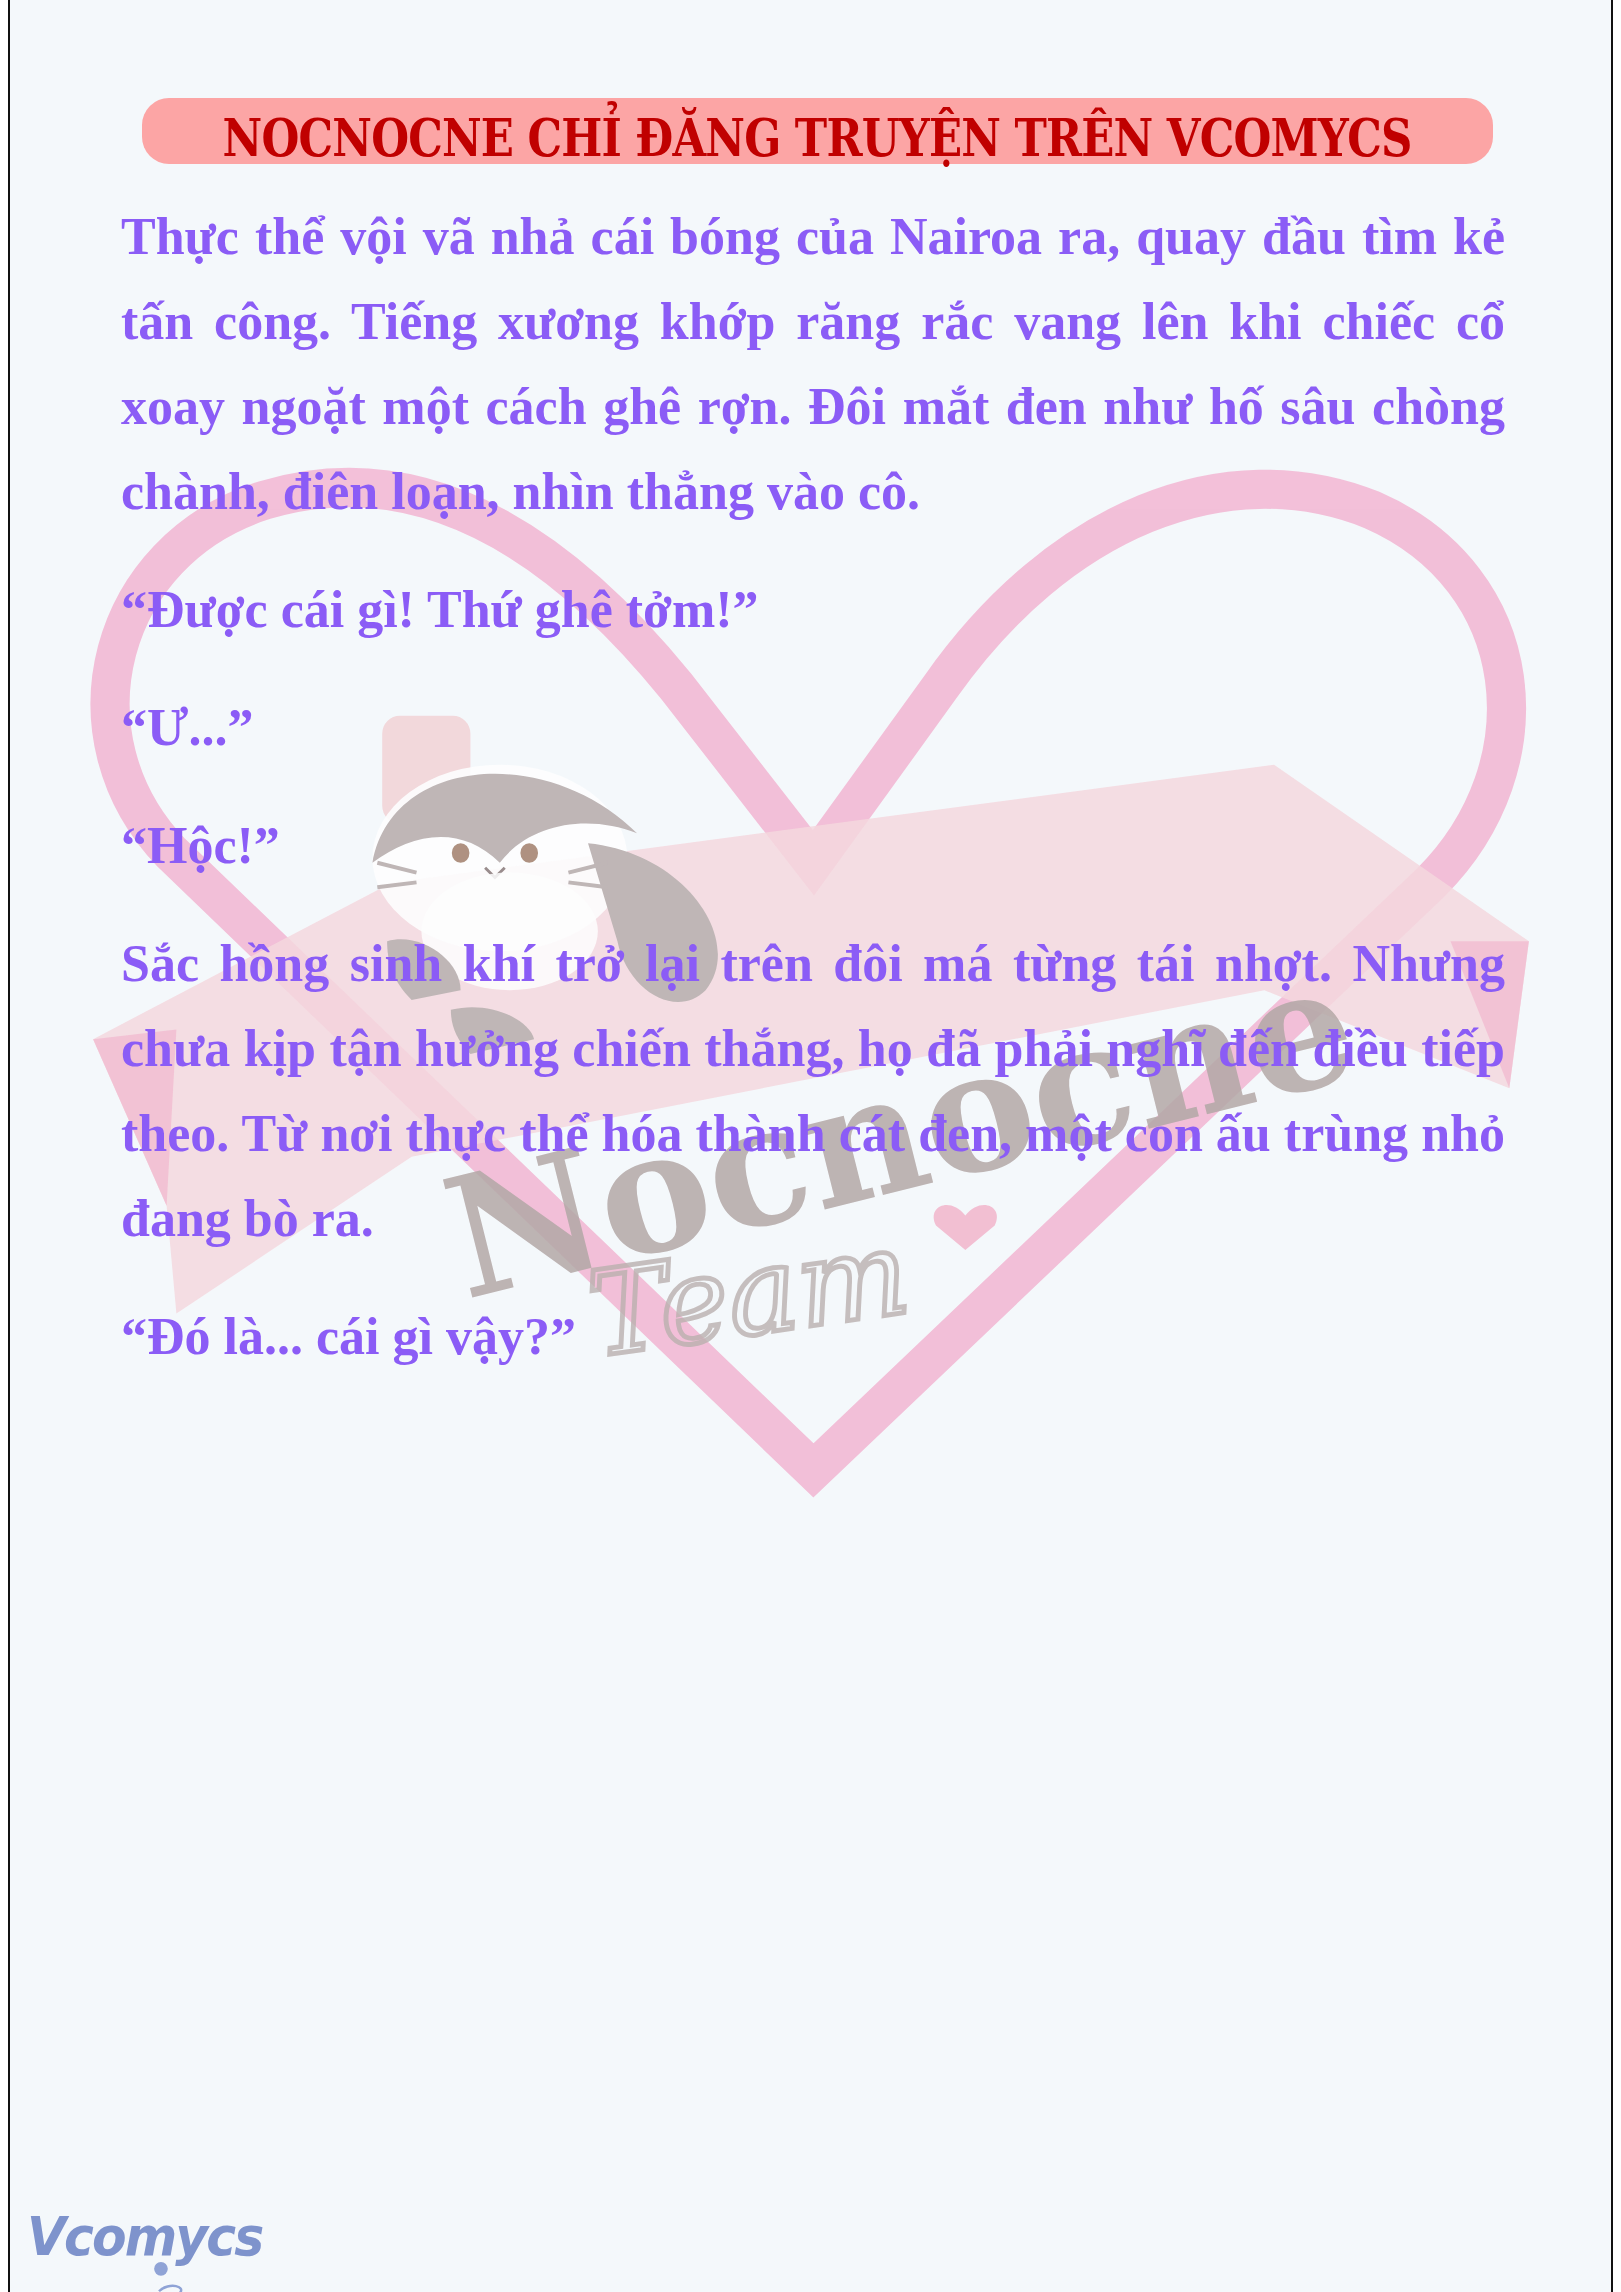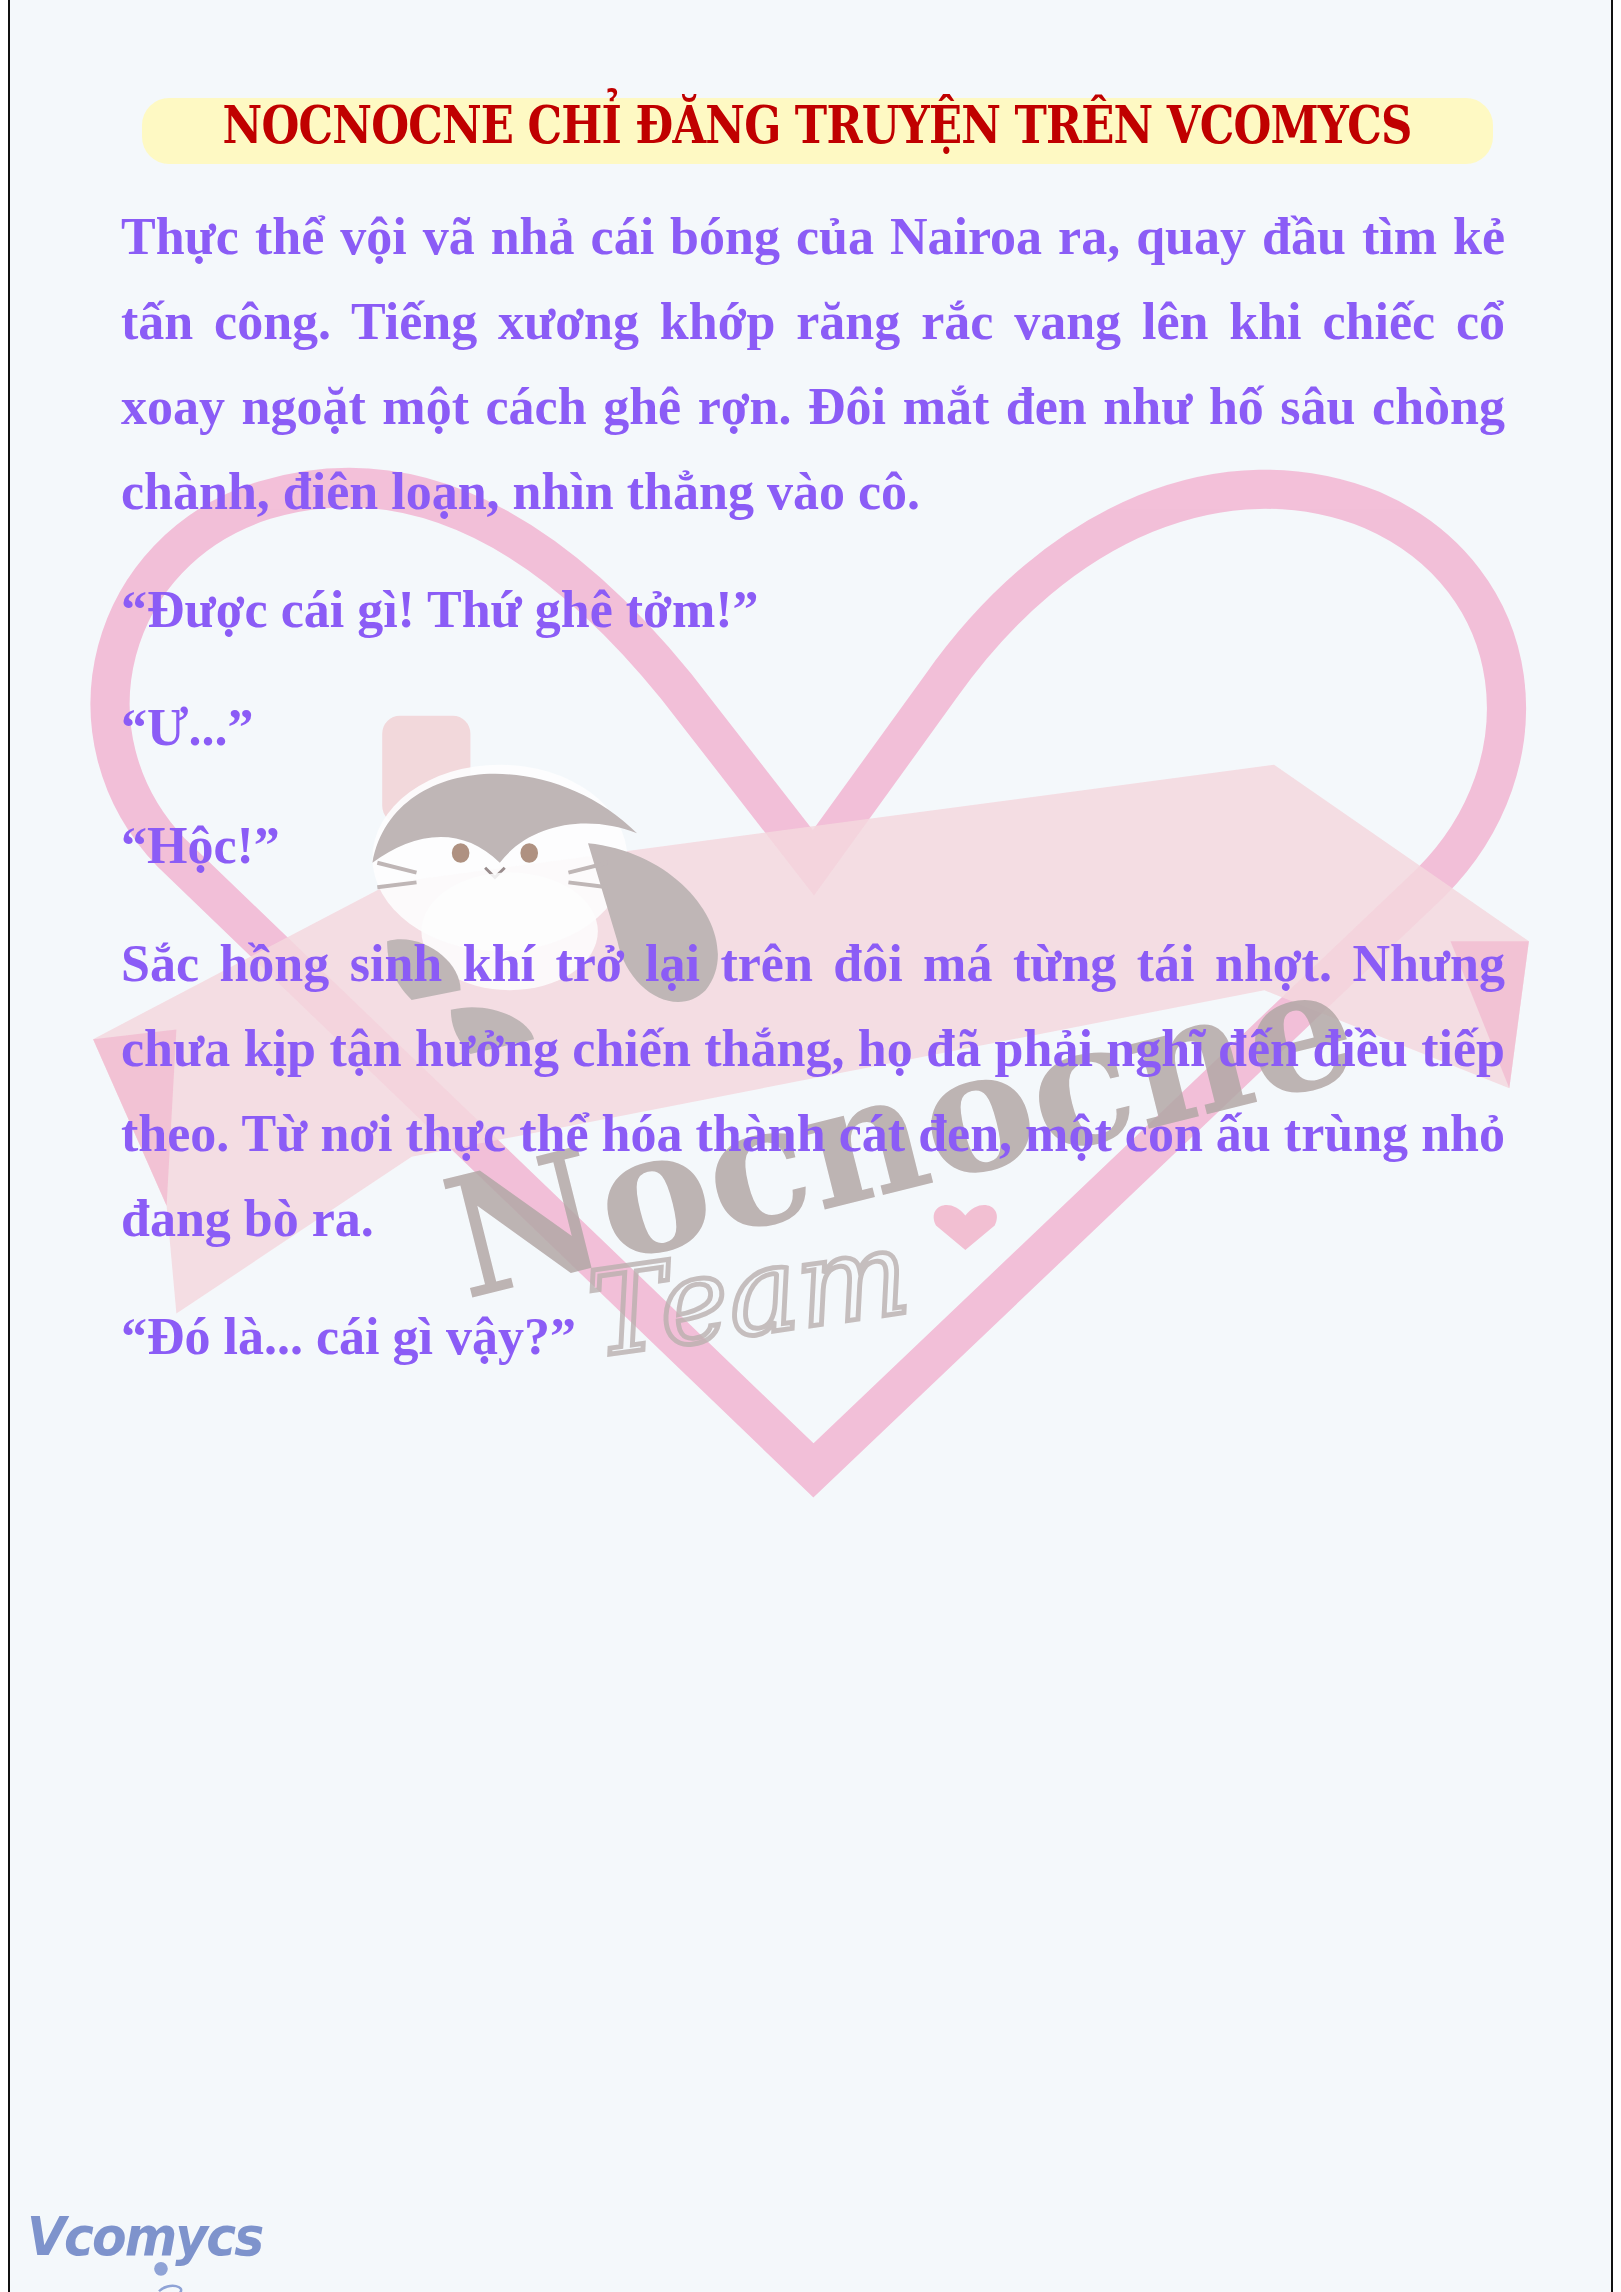--- a/index.html
+++ b/index.html
@@ -32,23 +32,23 @@
       width: 1621px;
       height: 2293px;
       pointer-events: none;
     }
     .header-banner {
       position: absolute;
       left: 142px;
       top: 98px;
       width: 1351px;
       height: 66px;
-      background: #fef9c3;
+      background: #fca5a5;
       display: flex;
-      align-items: flex-start;
+      align-items: flex-end;
       justify-content: center;
       border-radius: 27px;
     }
     .header-text {
       font-family: "DejaVu Serif", "Liberation Serif", serif;
       font-weight: bold;
       font-size: 53px;
       color: #C00000;
       letter-spacing: -1px;
       transform: scaleX(0.82);

